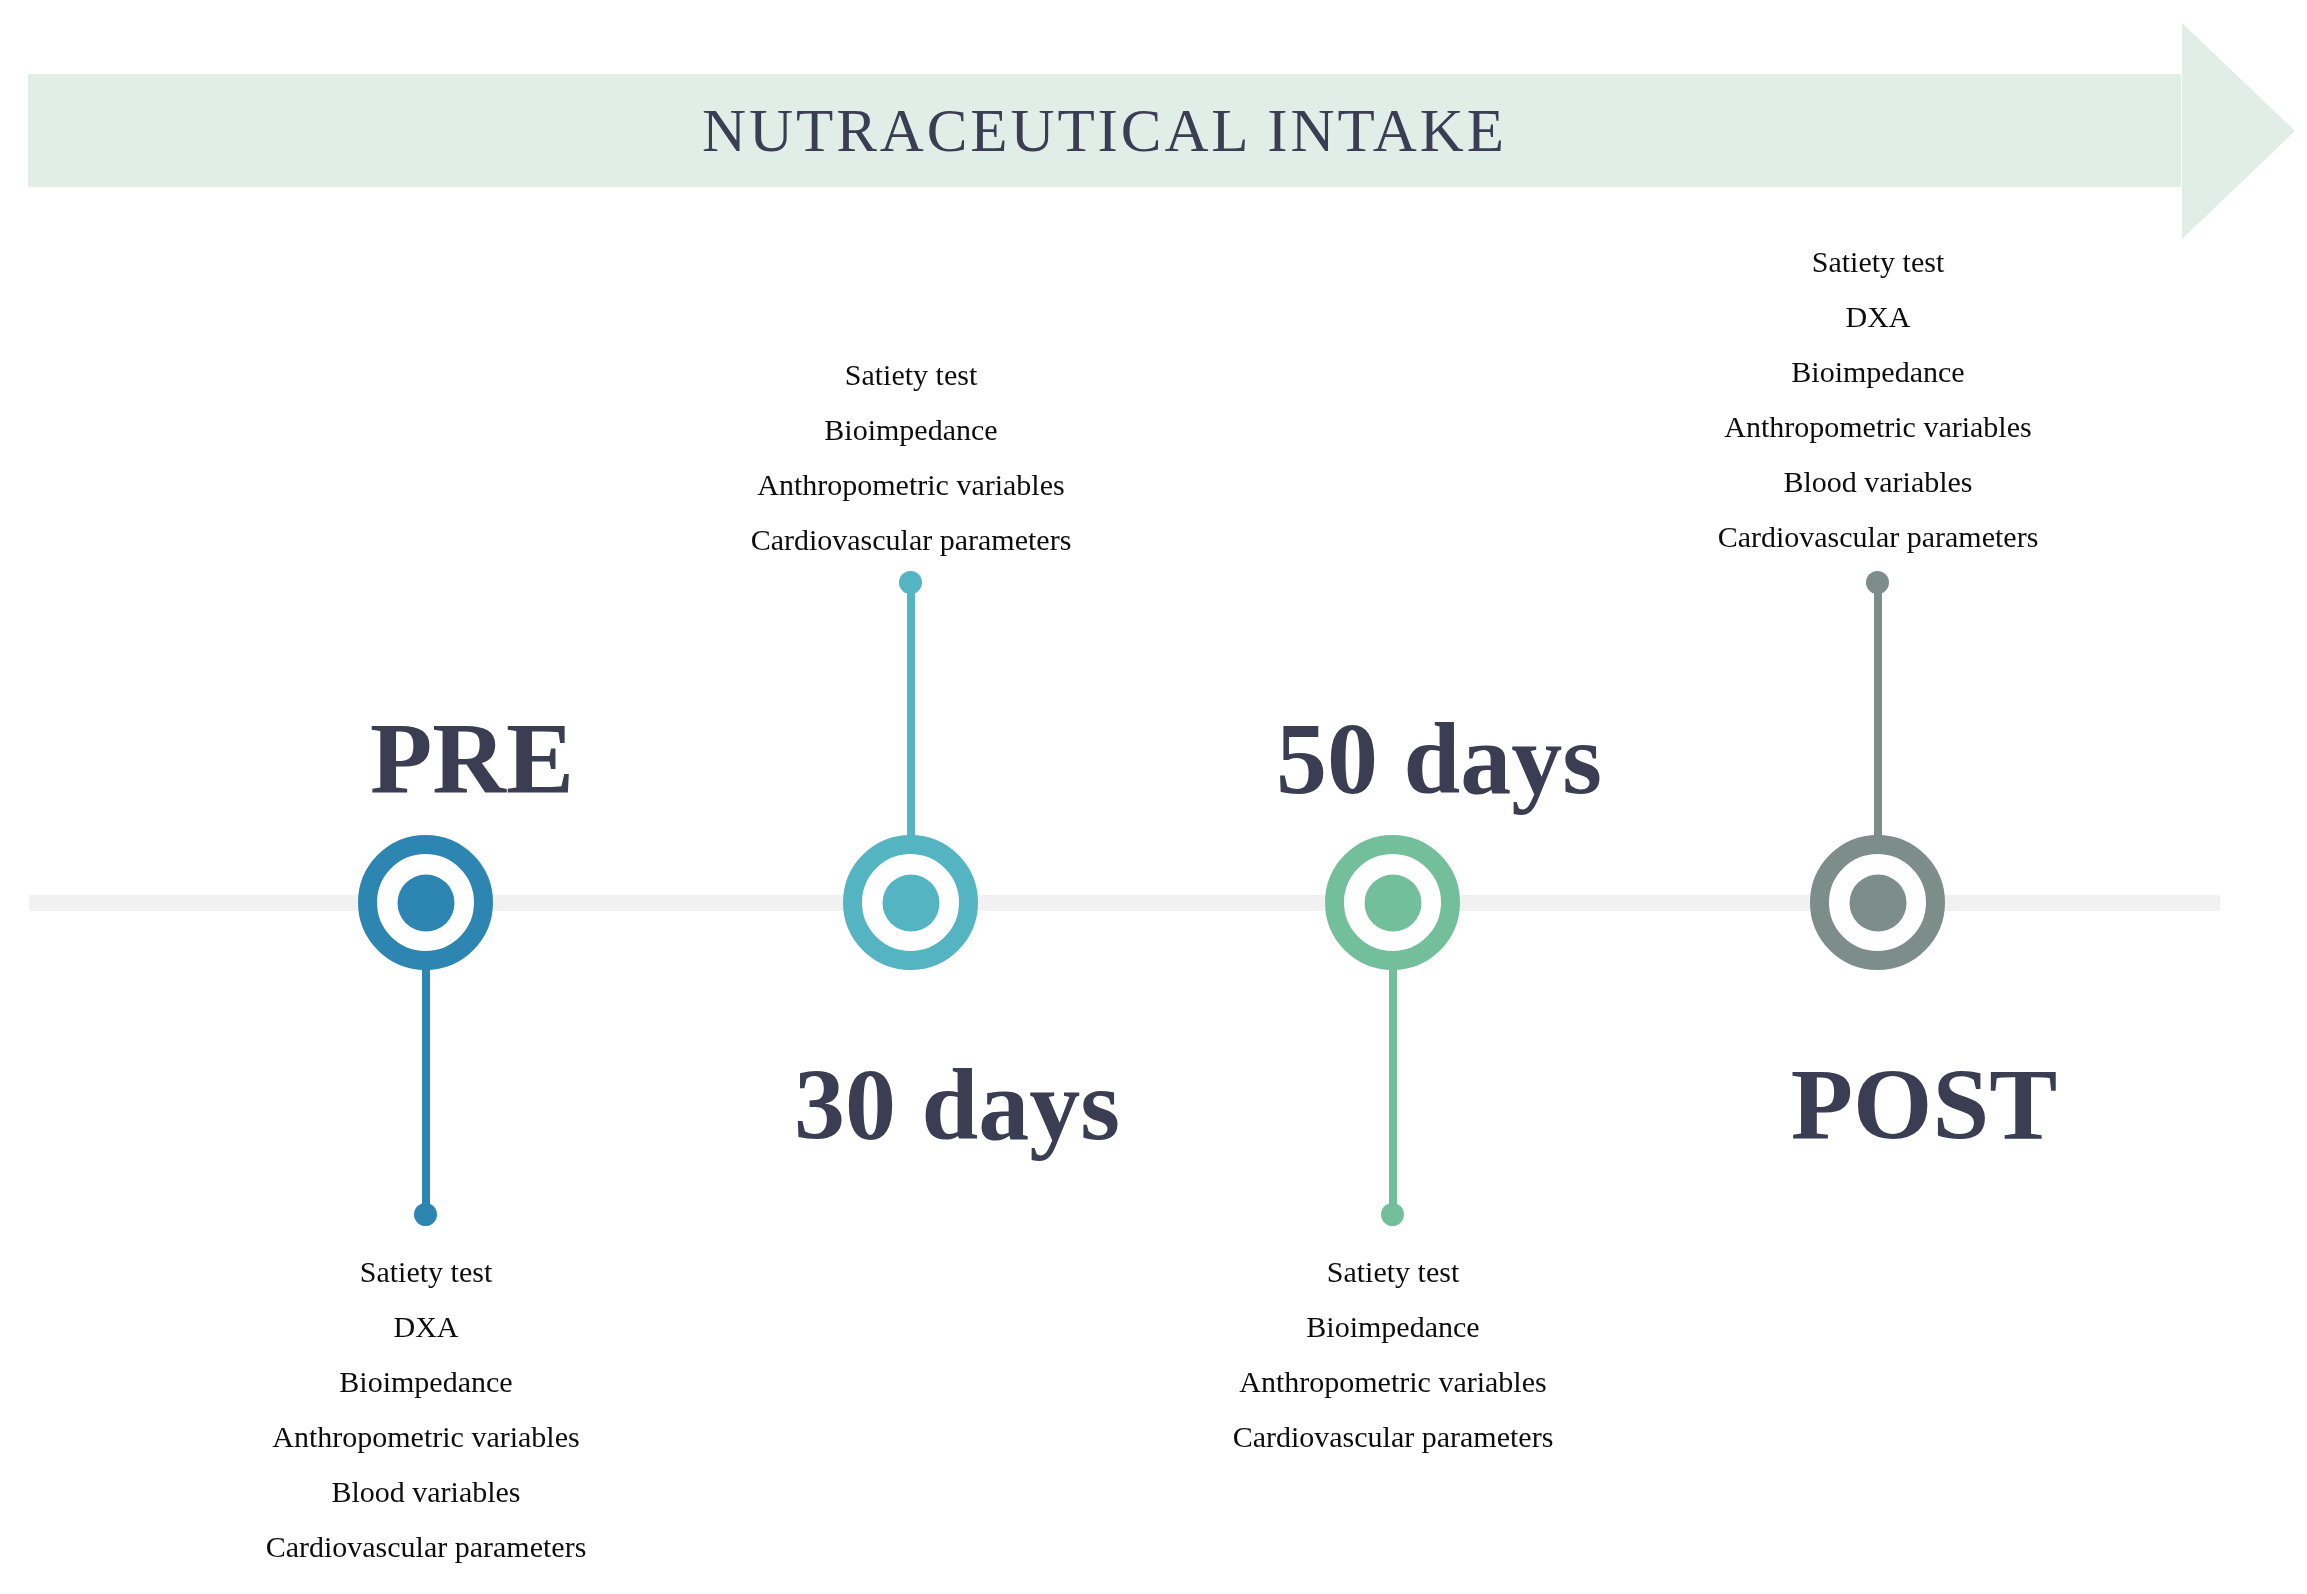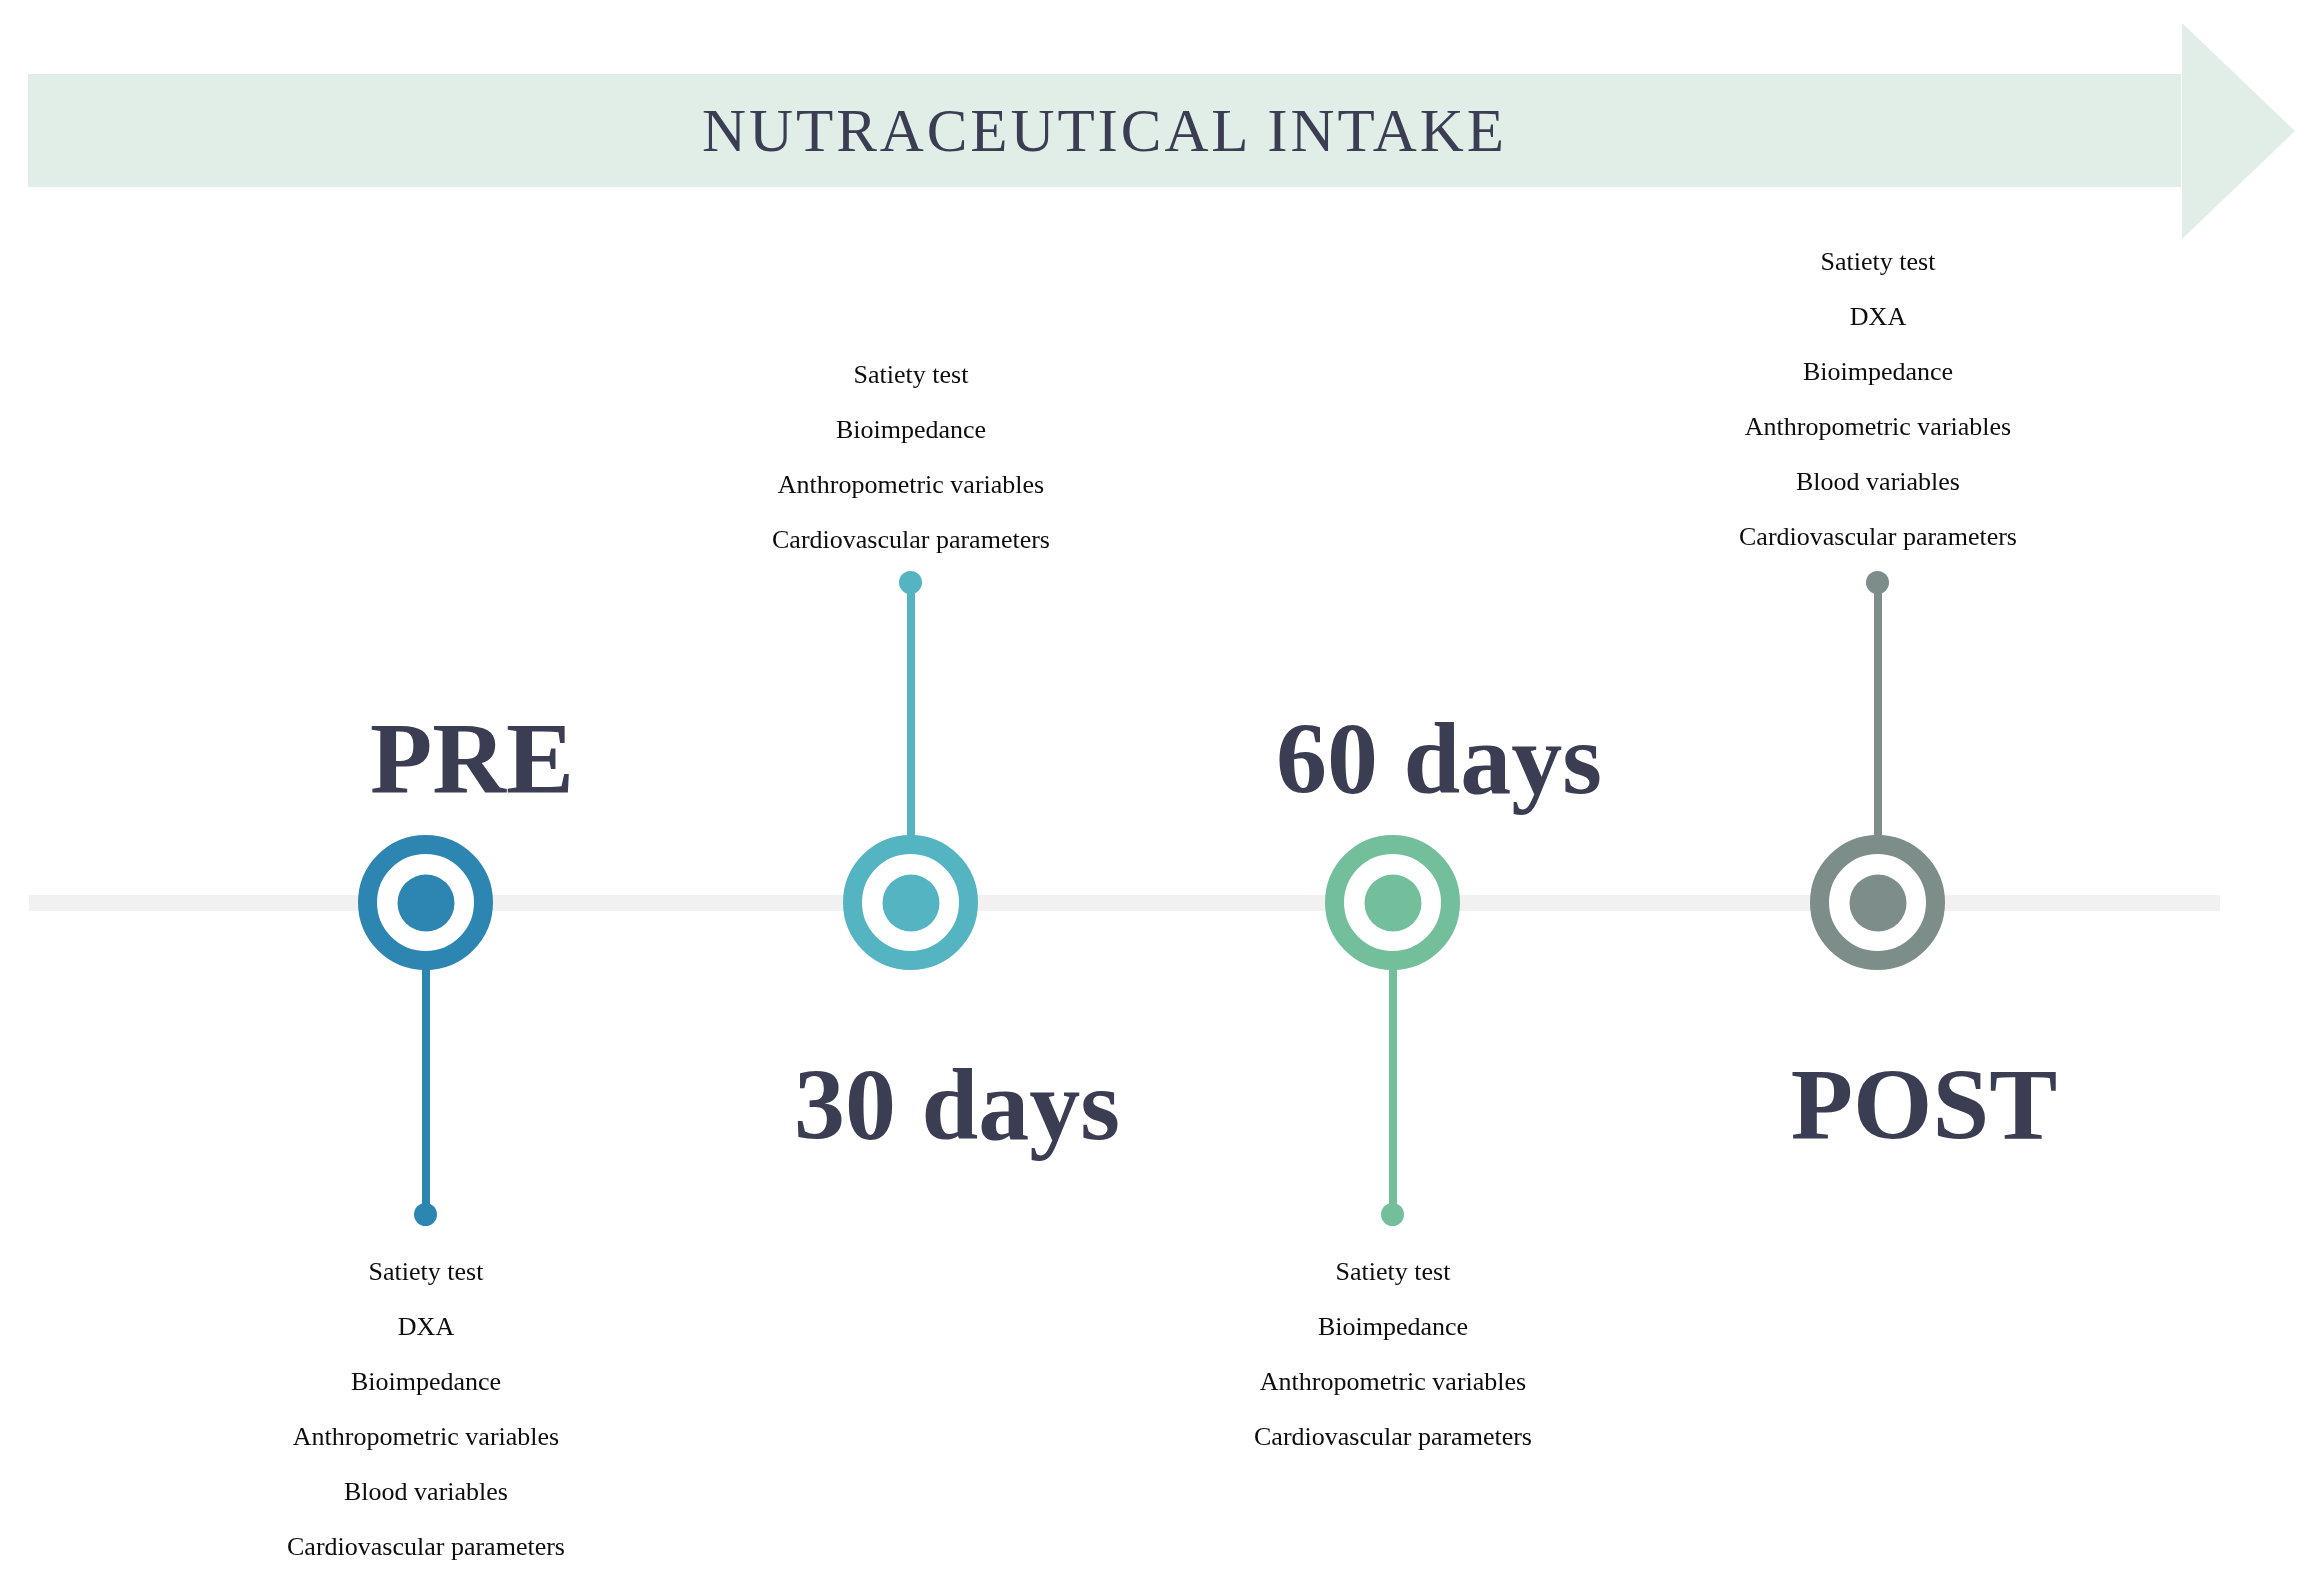--- a/index.html
+++ b/index.html
@@ -49,21 +49,21 @@
   }
   .stem{position:absolute;left:-4.4px;width:8.7px;}
   .stem-down{top:965px;height:250px;}
   .stem-up{top:582px;height:255px;}
   .stem-dot{position:absolute;left:-11.6px;width:23px;height:23px;border-radius:50%;}
   .dot-down{top:1203px;}
   .dot-up{top:571px;}
 
   .measure-list{
     position:absolute;transform:translateX(-50%);width:728px;text-align:center;
-    font-size:26px;line-height:55px;color:#0d0d0d;
+    font-size:30px;line-height:55px;color:#0d0d0d;
   }
   .list-top-4{top:347px;}
   .list-top-6{top:234px;}
   .list-bottom{top:1244px;}
 
   
   .c-pre  .ring{border-color:#2d86b1;} .c-pre  .core,.c-pre  .stem,.c-pre  .stem-dot{background:#2d86b1;}
   .c-30   .ring{border-color:#54b4c2;} .c-30   .core,.c-30   .stem,.c-30   .stem-dot{background:#54b4c2;}
   .c-60   .ring{border-color:#74bf9b;} .c-60   .core,.c-60   .stem,.c-60   .stem-dot{background:#74bf9b;}
   .c-post .ring{border-color:#7d8d8a;} .c-post .core,.c-post .stem,.c-post .stem-dot{background:#7d8d8a;}
@@ -106,21 +106,21 @@
     </div>
     <div class="stem-dot dot-up"></div>
     <div class="stem stem-up"></div>
     <div class="ring">
         <div class="core"></div>
       </div>
     <div class="big-label label-below">30 days</div>
   </div>
 
   <div class="milestone col-60 c-60">
-    <div class="big-label label-above">60 days</div>
+    <div class="big-label label-above">50 days</div>
     <div class="stem stem-down"></div>
     <div class="stem-dot dot-down"></div>
     <div class="ring">
         <div class="core"></div>
       </div>
     <div class="measure-list list-bottom">
       <div>Satiety test</div>
       <div>Bioimpedance</div>
       <div>Anthropometric variables</div>
       <div>Cardiovascular parameters</div>

